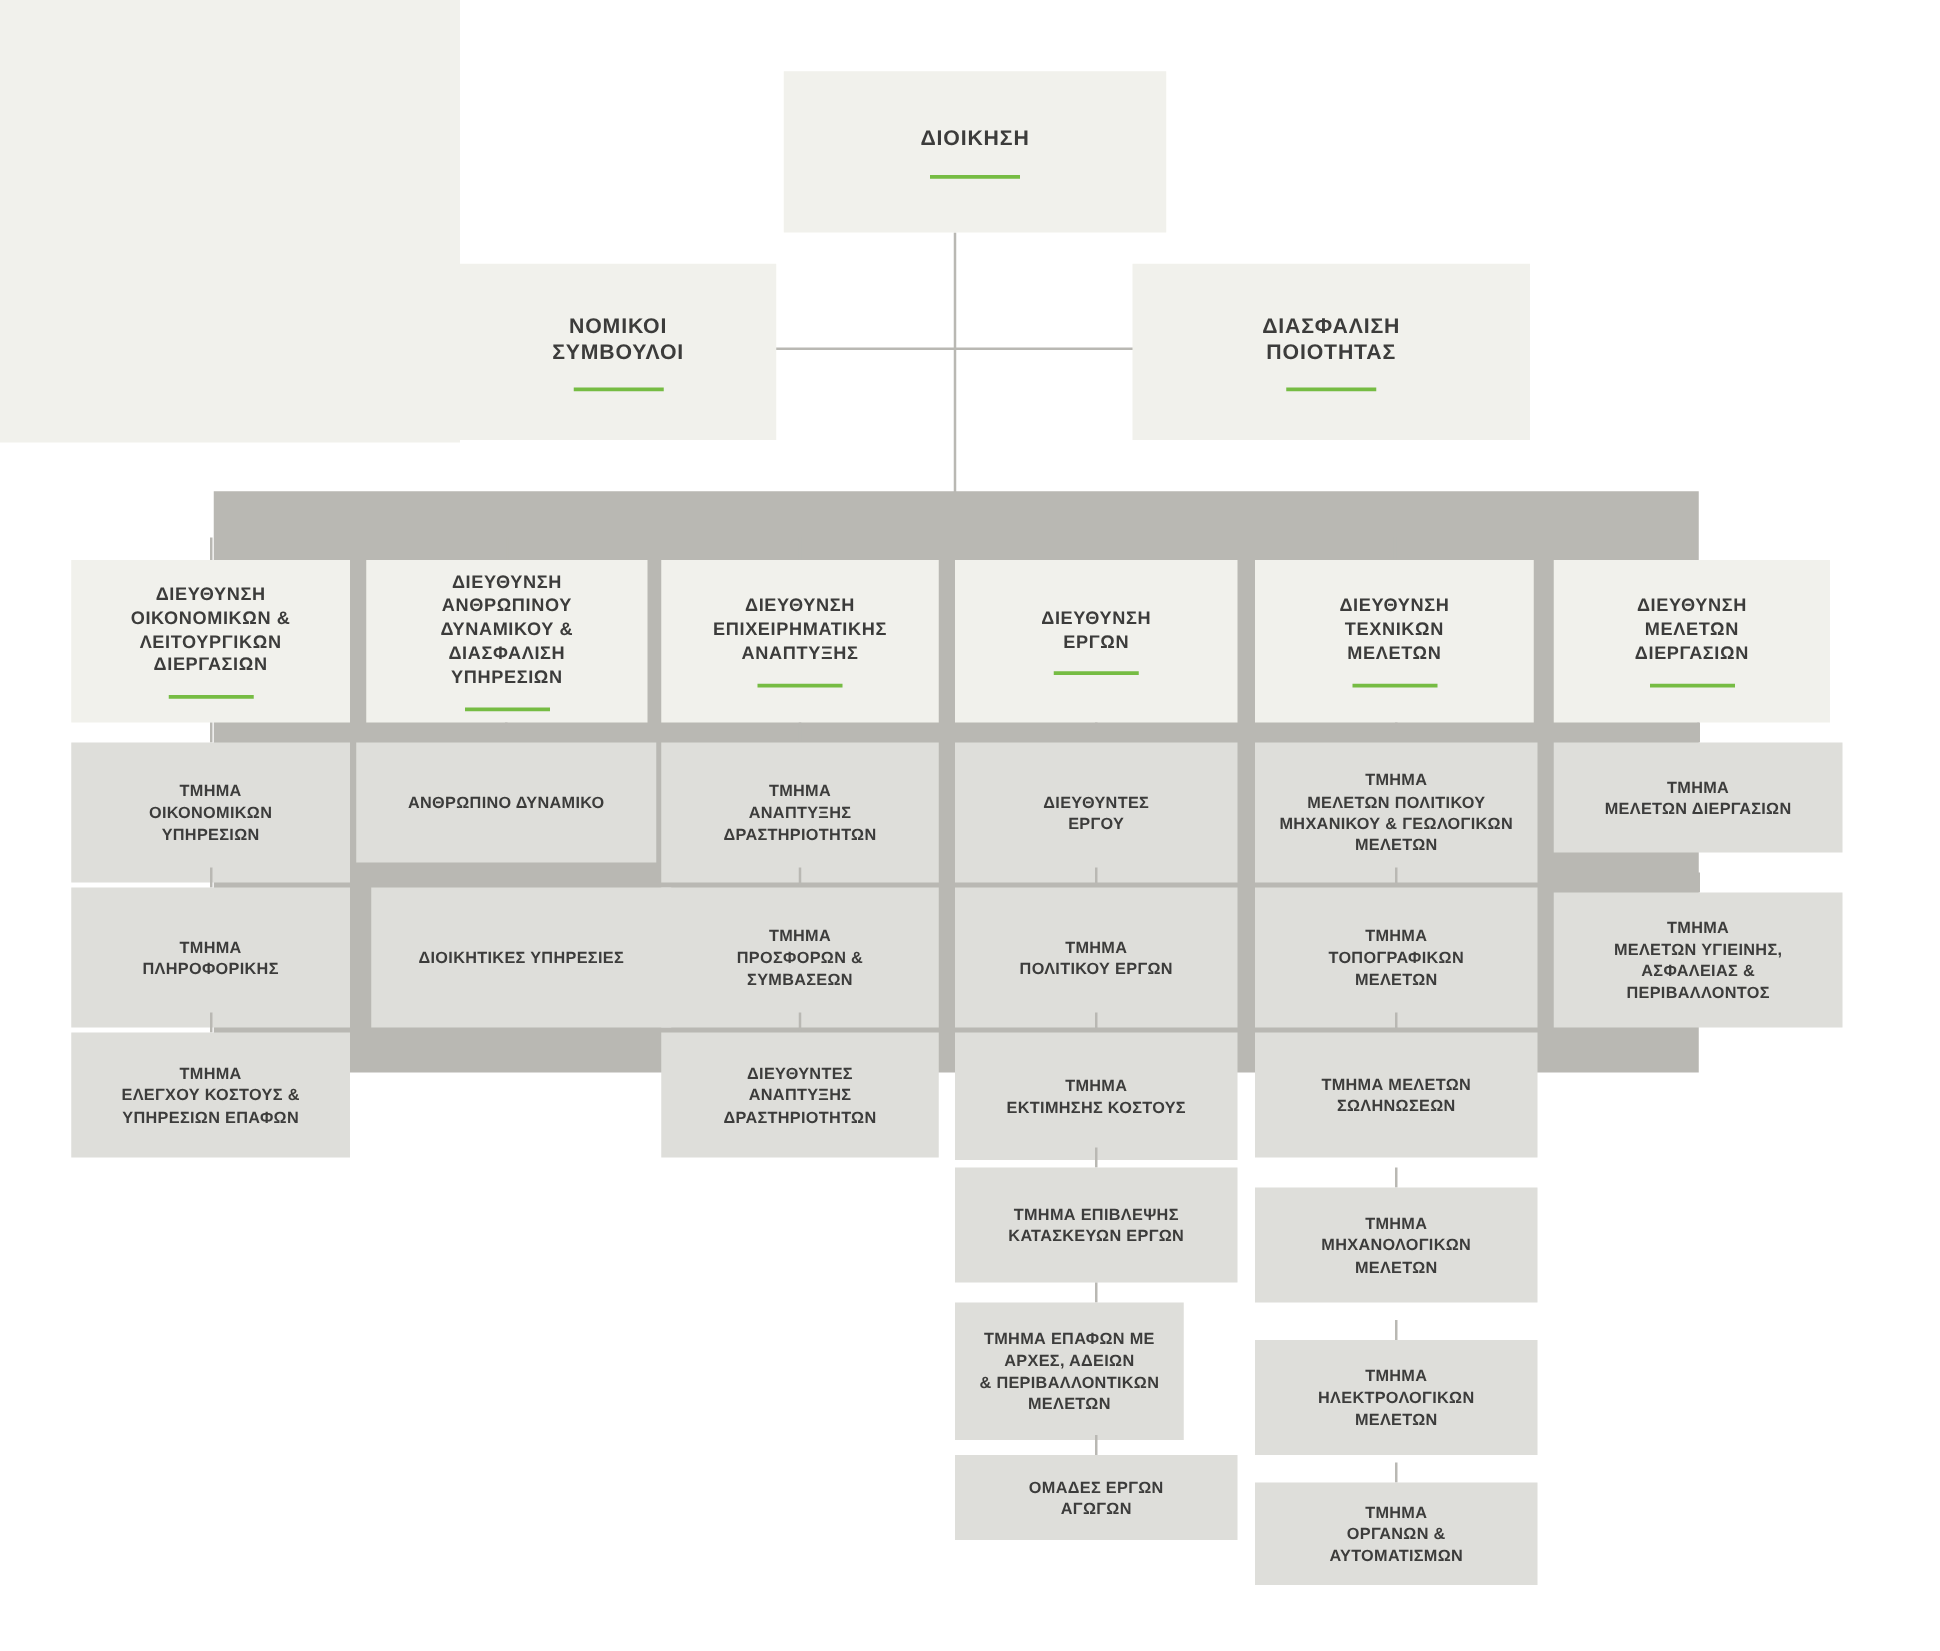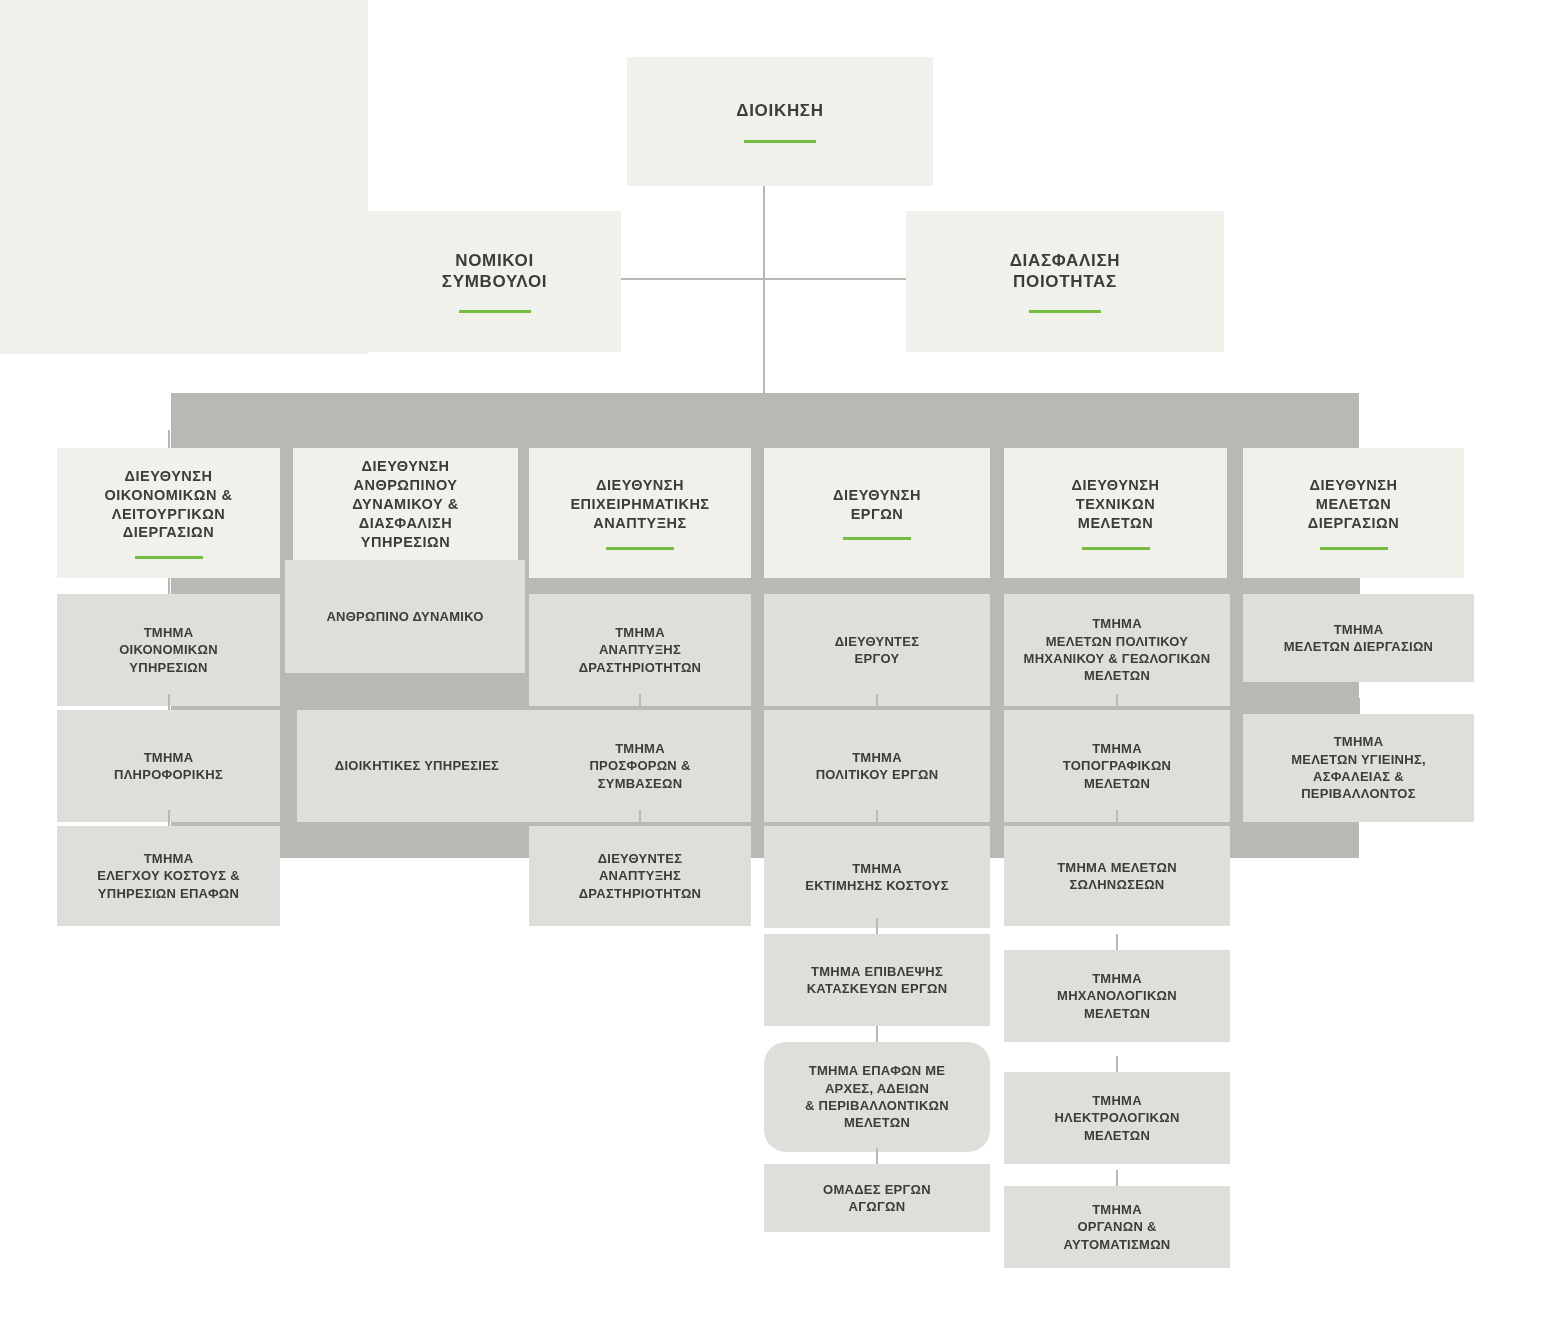--- a/index.html
+++ b/index.html
@@ -156,21 +156,21 @@
       <div class="conn-v" style="left: 404.5px; top: 430px; height: 20px;"></div>
       <div class="node tier-dir" style="left: 293px; top: 448px; width: 225px; height: 130px;">
         <span class="label">ΔΙΕΥΘΥΝΣΗ</span>
         <span class="label">ΑΝΘΡΩΠΙΝΟΥ</span>
         <span class="label">ΔΥΝΑΜΙΚΟΥ &amp;</span>
         <span class="label">ΔΙΑΣΦΑΛΙΣΗ</span>
         <span class="label">ΥΠΗΡΕΣΙΩΝ</span>
         <span class="rule"></span>
       </div>
       <div class="conn-v" style="left: 404px; top: 578px; height: 16px;"></div>
-      <div class="node tier-dept" style="left: 285px; top: 560px; width: 240px; height: 113px; align-items: flex-end;">
+      <div class="node tier-dept" style="left: 285px; top: 594px; width: 240px; height: 96px; align-items: flex-end;">
         <span class="label">ΑΝΘΡΩΠΙΝΟ ΔΥΝΑΜΙΚΟ</span>
       </div>
       <div class="conn-v" style="left: 404px; top: 694px; height: 16px;"></div>
       <div class="node tier-dept" style="left: 285px; top: 710px; width: 240px; height: 112px; margin-left: 12px;">
         <span class="label">ΔΙΟΙΚΗΤΙΚΕΣ ΥΠΗΡΕΣΙΕΣ</span>
       </div>
       <div class="conn-v" style="left: 639px; top: 430px; height: 20px;"></div>
       <div class="node tier-dir" style="left: 529px; top: 448px; width: 222px; height: 130px;">
         <span class="label">ΔΙΕΥΘΥΝΣΗ</span>
         <span class="label">ΕΠΙΧΕΙΡΗΜΑΤΙΚΗΣ</span>
@@ -215,21 +215,21 @@
       <div class="node tier-dept" style="left: 764px; top: 826px; width: 226px; height: 102px;">
         <span class="label">ΤΜΗΜΑ</span>
         <span class="label">ΕΚΤΙΜΗΣΗΣ ΚΟΣΤΟΥΣ</span>
       </div>
       <div class="conn-v" style="left: 876px; top: 918px; height: 16px;"></div>
       <div class="node tier-dept" style="left: 764px; top: 934px; width: 226px; height: 92px;">
         <span class="label">ΤΜΗΜΑ ΕΠΙΒΛΕΨΗΣ</span>
         <span class="label">ΚΑΤΑΣΚΕΥΩΝ ΕΡΓΩΝ</span>
       </div>
       <div class="conn-v" style="left: 876px; top: 1026px; height: 16px;"></div>
-      <div class="node tier-dept" style="left: 764px; top: 1042px; width: 226px; height: 110px; border-radius: 22px;">
+      <div class="node tier-dept" style="left: 764px; top: 1042px; width: 183px; height: 110px;">
         <span class="label">ΤΜΗΜΑ ΕΠΑΦΩΝ ΜΕ</span>
         <span class="label">ΑΡΧΕΣ, ΑΔΕΙΩΝ</span>
         <span class="label">&amp; ΠΕΡΙΒΑΛΛΟΝΤΙΚΩΝ</span>
         <span class="label">ΜΕΛΕΤΩΝ</span>
       </div>
       <div class="conn-v" style="left: 876px; top: 1148px; height: 16px;"></div>
       <div class="node tier-dept" style="left: 764px; top: 1164px; width: 226px; height: 68px; justify-content: center;">
         <span class="label">ΟΜΑΔΕΣ ΕΡΓΩΝ</span>
         <span class="label">ΑΓΩΓΩΝ</span>
       </div>

